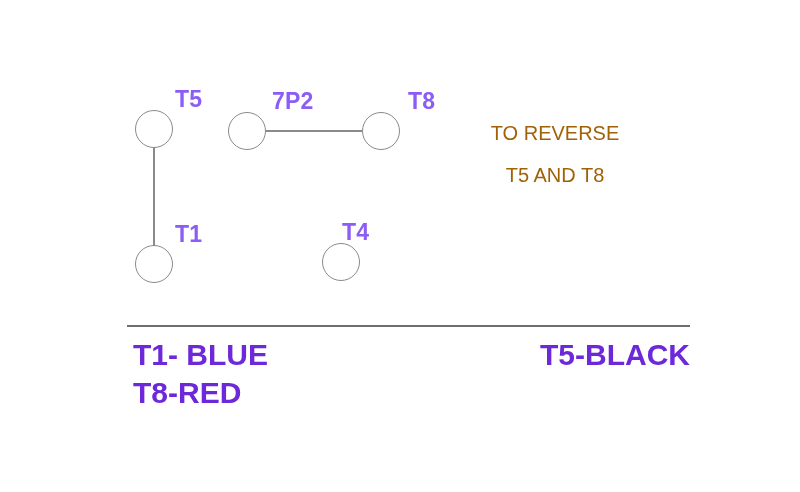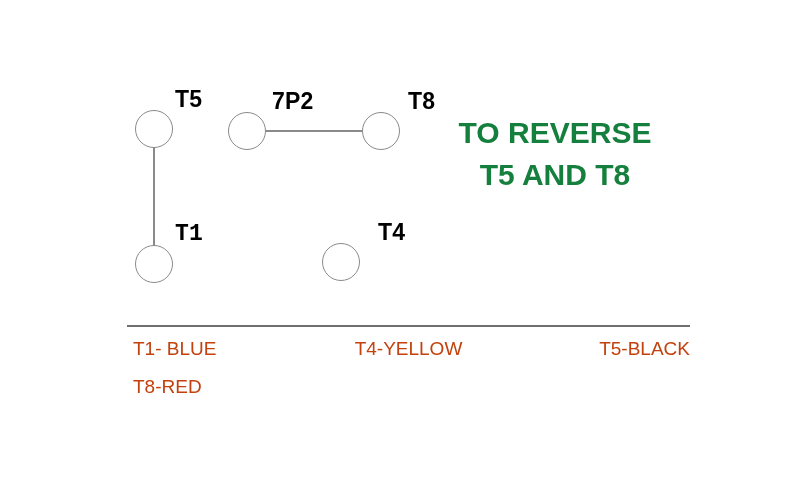--- a/index.html
+++ b/index.html
@@ -37,37 +37,37 @@
     position: absolute;
     height: 1.4px;
     background: #8a8a8a;
   }
 
   
   .term-label {
     position: absolute;
     font-size: 23px;
     font-weight: 600;
-    color: #000000;
+    color: #8b5cf6;
     white-space: nowrap;
     letter-spacing: 0.2px;
   }
 
   
   #instructions {
     position: absolute;
     left: 430px;
     top: 112px;
     width: 250px;
     text-align: center;
   }
   #instructions .ins-line {
-    font-size: 30px;
-    font-weight: 700;
-    color: #15803d;
+    font-size: 20px;
+    font-weight: 400;
+    color: #a16207;
     line-height: 42px;
     white-space: nowrap;
   }
 
   
   #divider {
     position: absolute;
     left: 127px;
     top: 325px;
     width: 563px;
@@ -81,63 +81,62 @@
     left: 127px;
     top: 338px;
     width: 563px;
   }
   .legend-row {
     position: relative;
     height: 38px;
   }
   .legend-cell {
     position: absolute;
-    font-size: 19px;
-    font-weight: 400;
-    color: #c2410c;
+    font-size: 30px;
+    font-weight: 700;
+    color: #6d28d9;
     white-space: nowrap;
   }
   .col-left   { left: 6px; }
   .col-center { left: 0; width: 563px; text-align: center; }
   .col-right  { right: 0; text-align: left; }
 </style>
 </head>
 <body>
 
 <div id="canvas">
 
   <div class="wire-v" style="left:153.3px; top:147px; height:99px;"></div>
   <div class="wire-h" style="left:266px; top:130.3px; width:96px;"></div>
 
   <div class="terminal" style="left:135px; top:110px;"></div>
   <div class="term-label" style="left:175px; top:86px;">T5</div>
 
   <div class="terminal" style="left:135px; top:245px;"></div>
-  <div class="term-label" style="left:175px; top:221px;font-family:Liberation Mono, monospace;">T1</div>
+  <div class="term-label" style="left:175px; top:221px;">T1</div>
 
   <div class="terminal" style="left:228px; top:112px;"></div>
   <div class="term-label" style="left:272px; top:88px;">7P2</div>
 
   <div class="terminal" style="left:362px; top:112px;"></div>
   <div class="term-label" style="left:408px; top:88px;">T8</div>
 
   <div class="terminal" style="left:322px; top:243px;"></div>
-  <div class="term-label" style="left:378px; top:219px;">T4</div>
+  <div class="term-label" style="left:342px; top:219px;">T4</div>
 
   <div id="instructions">
     <div class="ins-line">TO REVERSE</div>
     <div class="ins-line">T5 AND T8</div>
   </div>
 
   <div id="divider"></div>
 
   <div id="legend">
     <div class="legend-row">
       <div class="legend-cell col-left">T1- BLUE</div>
-      <div class="legend-cell col-center">T4-YELLOW</div>
       <div class="legend-cell col-right">T5-BLACK</div>
     </div>
     <div class="legend-row">
       <div class="legend-cell col-left">T8-RED</div>
       <div class="legend-cell col-center"></div>
     </div>
   </div>
 
 </div>
 

